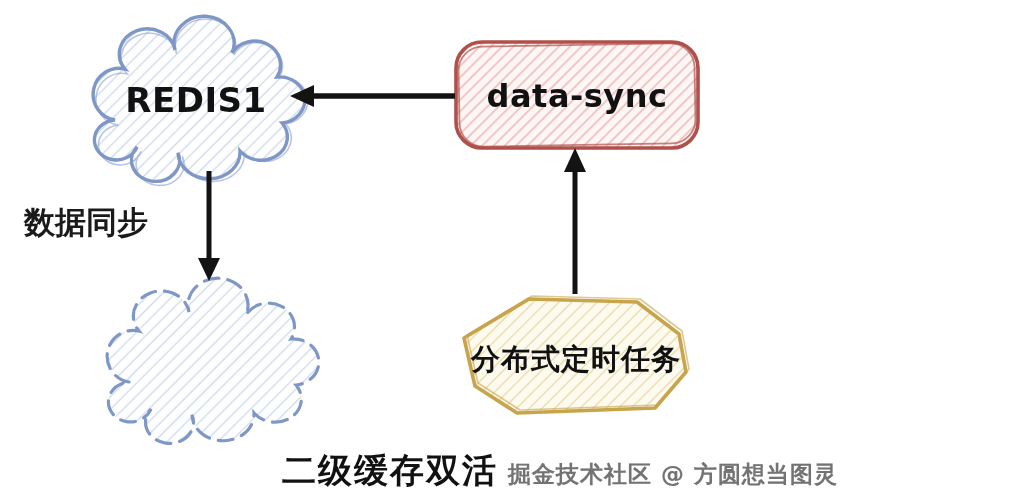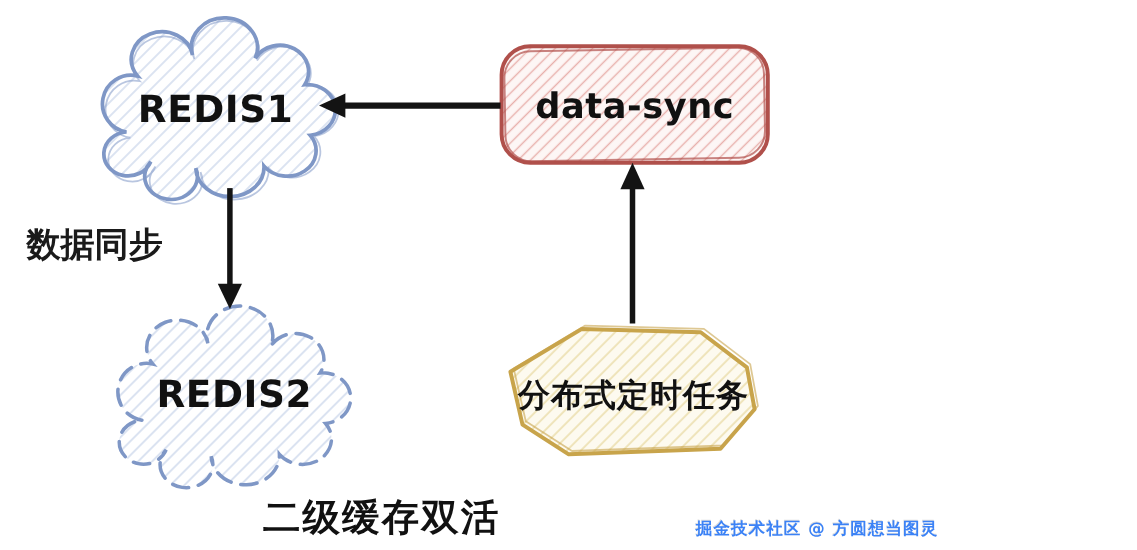--- a/index.html
+++ b/index.html
@@ -7,21 +7,20 @@
     padding: 0;
     background: #ffffff;
     font-family: "DejaVu Sans", sans-serif;
   }
   .canvas {
     position: relative;
     width: 850px;
     height: 500px;
     background: #ffffff;
     overflow: hidden;
-    padding-left: 15px;
   }
   .canvas svg {
     position: absolute;
     left: 0;
     top: 0;
   }
   .label {
     position: absolute;
     transform: translate(-50%, -50%);
     color: #111;
@@ -52,32 +51,32 @@
     color: #111;
     font-size: 31px;
     font-weight: 700;
     line-height: 1.32;
   }
   .caption {
     position: absolute;
     left: 239px;
     top: 448px;
     width: 302px;
-    text-align: left;
+    text-align: center;
     color: #111;
     font-size: 34px;
     font-weight: 700;
     letter-spacing: 2px;
   }
   .watermark {
     position: absolute;
     right: 12px;
     bottom: 10px;
-    color: #3b82f6;
-    font-size: 15px;
+    color: #737373;
+    font-size: 23px;
     font-weight: 700;
     letter-spacing: 1px;
     text-shadow: 1.5px 1.5px 0 rgba(255,255,255,0.95), -0.5px -0.5px 0 rgba(120,120,120,0.25);
     text-align: center;
   }
 </style>
 </head>
 <body>
 
 <div class="canvas">
@@ -139,21 +138,20 @@
     </g>
 
     <g>
       <line x1="575" y1="169" x2="575" y2="294" stroke="#131313" stroke-width="5"></line>
       <polygon points="575,148 564,172 586,172" fill="#131313"></polygon>
     </g>
   </svg>
 
   <div class="label node-label-big" style="left:196px; top:100px;">REDIS1</div>
 
-  <div class="label node-label-big" style="left:213px; top:359px;">REDIS2</div>
 
   <div class="label node-label-cn" style="left:576px; top:360px;">分布式定时任务</div>
 
   <div class="label node-label-big" style="left:577px; top:96px; font-size:32px;">data-sync</div>
 
   <div class="edge-label" style="left:24px; top:202px;">数据同步</div>
 
   <div class="note">
   </div>
 

